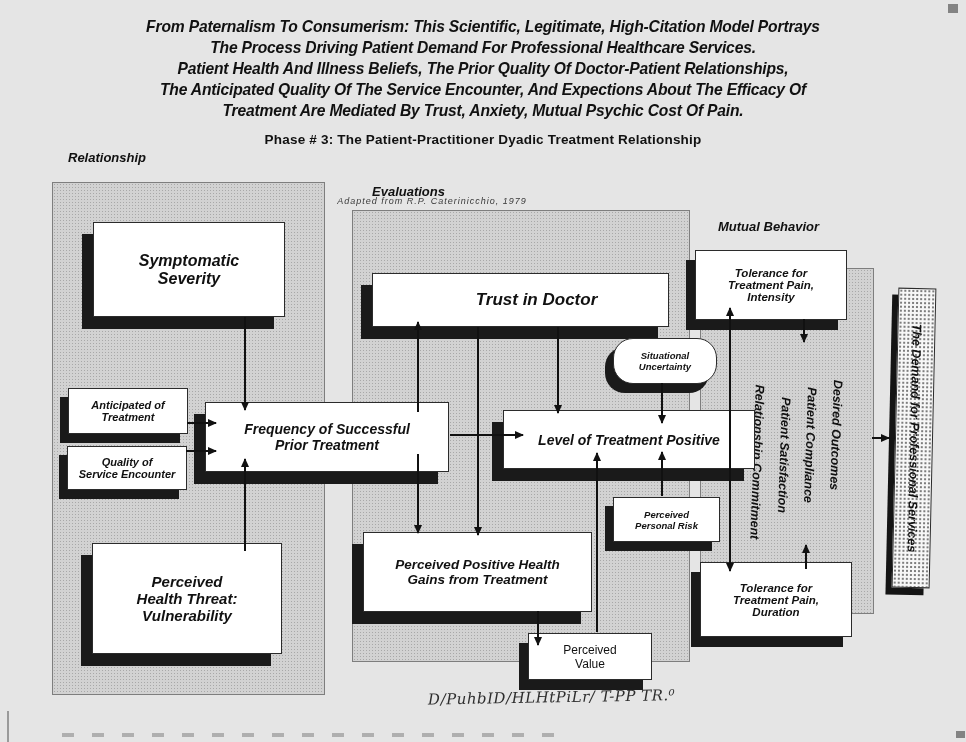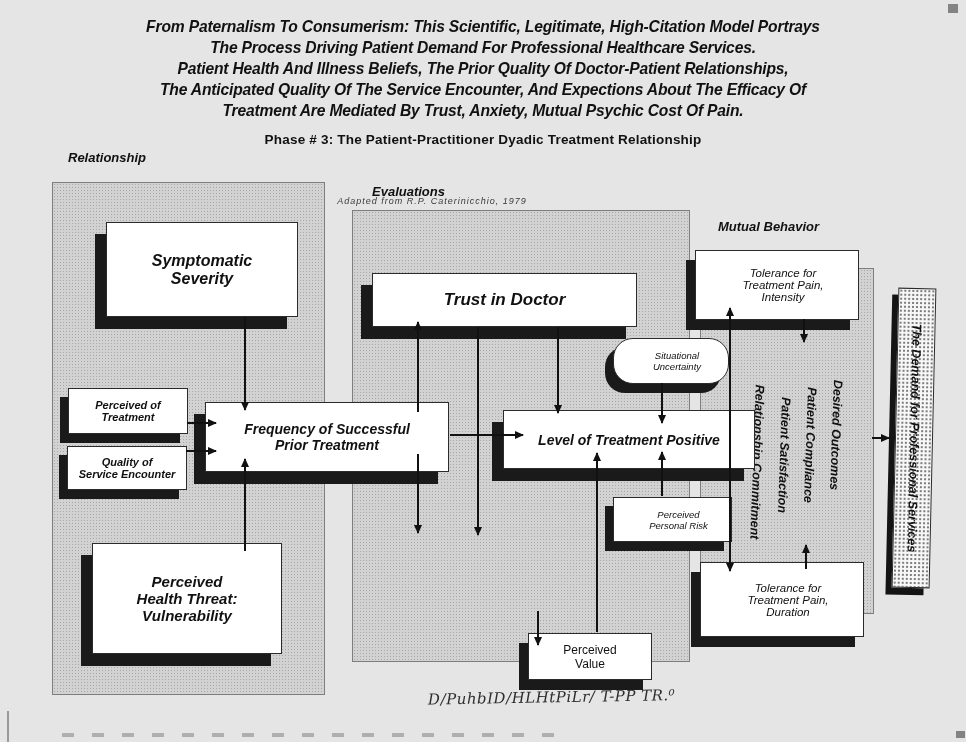--- a/index.html
+++ b/index.html
@@ -17,21 +17,21 @@
   
   .panel{position:absolute;background-color:#d2d2d2;
          background-image:radial-gradient(#a8a8a8 .8px,transparent .95px);
          background-size:3px 3px;border:1px solid #7e7e7e;z-index:1;}
   
   .box{position:absolute;background:#fff;border:1.5px solid #2b2b2b;z-index:3;
        display:flex;align-items:center;justify-content:center;text-align:center;
        font-style:italic;font-weight:bold;white-space:pre-line;
        box-shadow:-11px 12px 0 #1a1a1a;}
   .box.small{box-shadow:-8px 9px 0 #1a1a1a;border-width:1px;}
-  .box.light{font-weight:normal;padding-left:12px;}
+  .box.light{font-weight:bold;}
   .box.upright{font-style:normal;font-weight:normal;}
   
   .rot{position:absolute;z-index:2;font-weight:bold;font-style:italic;font-size:12.5px;
        white-space:nowrap;transform:translate(-50%,-50%) rotate(92deg);}
   
   .demand{position:absolute;left:895px;top:288px;width:36px;height:298px;z-index:2;
           background-color:#f7f7f7;background-image:radial-gradient(#7d7d7d .9px,transparent 1.05px);
           background-size:4px 4px;border:1.5px solid #2b2b2b;box-shadow:-6px 7px 0 #141414;
           transform:rotate(1.3deg);display:flex;align-items:center;justify-content:center;}
   .demand span{transform:rotate(90deg);white-space:nowrap;font-weight:bold;font-style:italic;
@@ -71,37 +71,39 @@
 
   <div class="rot" style="left:836px;top:435px;">Desired Outcomes</div>
   <div class="rot" style="left:810px;top:445px;">Patient Compliance</div>
   <div class="rot" style="left:784px;top:455px;">Patient Satisfaction</div>
   <div class="rot" style="left:757px;top:462px;">Relationship Commitment</div>
 
   <div class="demand">
     <span>The Demand for Professional Services</span>
   </div>
 
-  <div class="box" style="left:106px;top:222px;width:190px;height:93px;font-size:16px;">Symptomatic
+  <div class="box" style="left:93px;top:222px;width:190px;height:93px;font-size:16px;">Symptomatic
 Severity</div>
-  <div class="box small" style="left:68px;top:388px;width:118px;height:44px;font-size:11px;">Perceived of
+  <div class="box small" style="left:68px;top:388px;width:118px;height:44px;font-size:11px;">Anticipated of
 Treatment</div>
   <div class="box small" style="left:67px;top:446px;width:118px;height:42px;font-size:11px;">Quality of
 Service  Encounter</div>
   <div class="box" style="left:92px;top:543px;width:188px;height:109px;font-size:15px;">Perceived
 Health Threat:
 Vulnerability</div>
   <div class="box" style="left:205px;top:402px;width:242px;height:68px;font-size:14px;">Frequency of Successful
 Prior Treatment</div>
-  <div class="box" style="left:372px;top:273px;width:263px;height:52px;font-size:17px;">Trust in Doctor</div>
+  <div class="box" style="left:372px;top:273px;width:263px;height:52px;font-size:17px;padding-left:32px;">Trust in Doctor</div>
   <div class="box small light" style="left:613px;top:338px;width:102px;height:44px;font-size:9.5px;border-radius:20px;">Situational
 Uncertainty</div>
   <div class="box" style="left:503px;top:410px;width:250px;height:57px;font-size:14px;">Level of Treatment Positive</div>
   <div class="box small light" style="left:613px;top:497px;width:105px;height:43px;font-size:9.5px;">Perceived
 Personal Risk</div>
+  <div class="box" style="left:363px;top:532px;width:227px;height:78px;font-size:13.5px;">Perceived Positive Health
+Gains from Treatment</div>
   <div class="box small upright" style="left:528px;top:633px;width:122px;height:45px;font-size:12px;box-shadow:-9px 10px 0 #1a1a1a;">Perceived
 Value</div>
   <div class="box light" style="left:695px;top:250px;width:150px;height:68px;font-size:11.5px;box-shadow:-9px 10px 0 #1a1a1a;border-width:1px;">Tolerance for
 Treatment Pain,
 Intensity</div>
   <div class="box light" style="left:700px;top:562px;width:150px;height:73px;font-size:11.5px;box-shadow:-9px 10px 0 #1a1a1a;border-width:1px;">Tolerance for
 Treatment Pain,
 Duration</div>
 
   <svg class="wires" width="966" height="742" viewBox="0 0 966 742">

